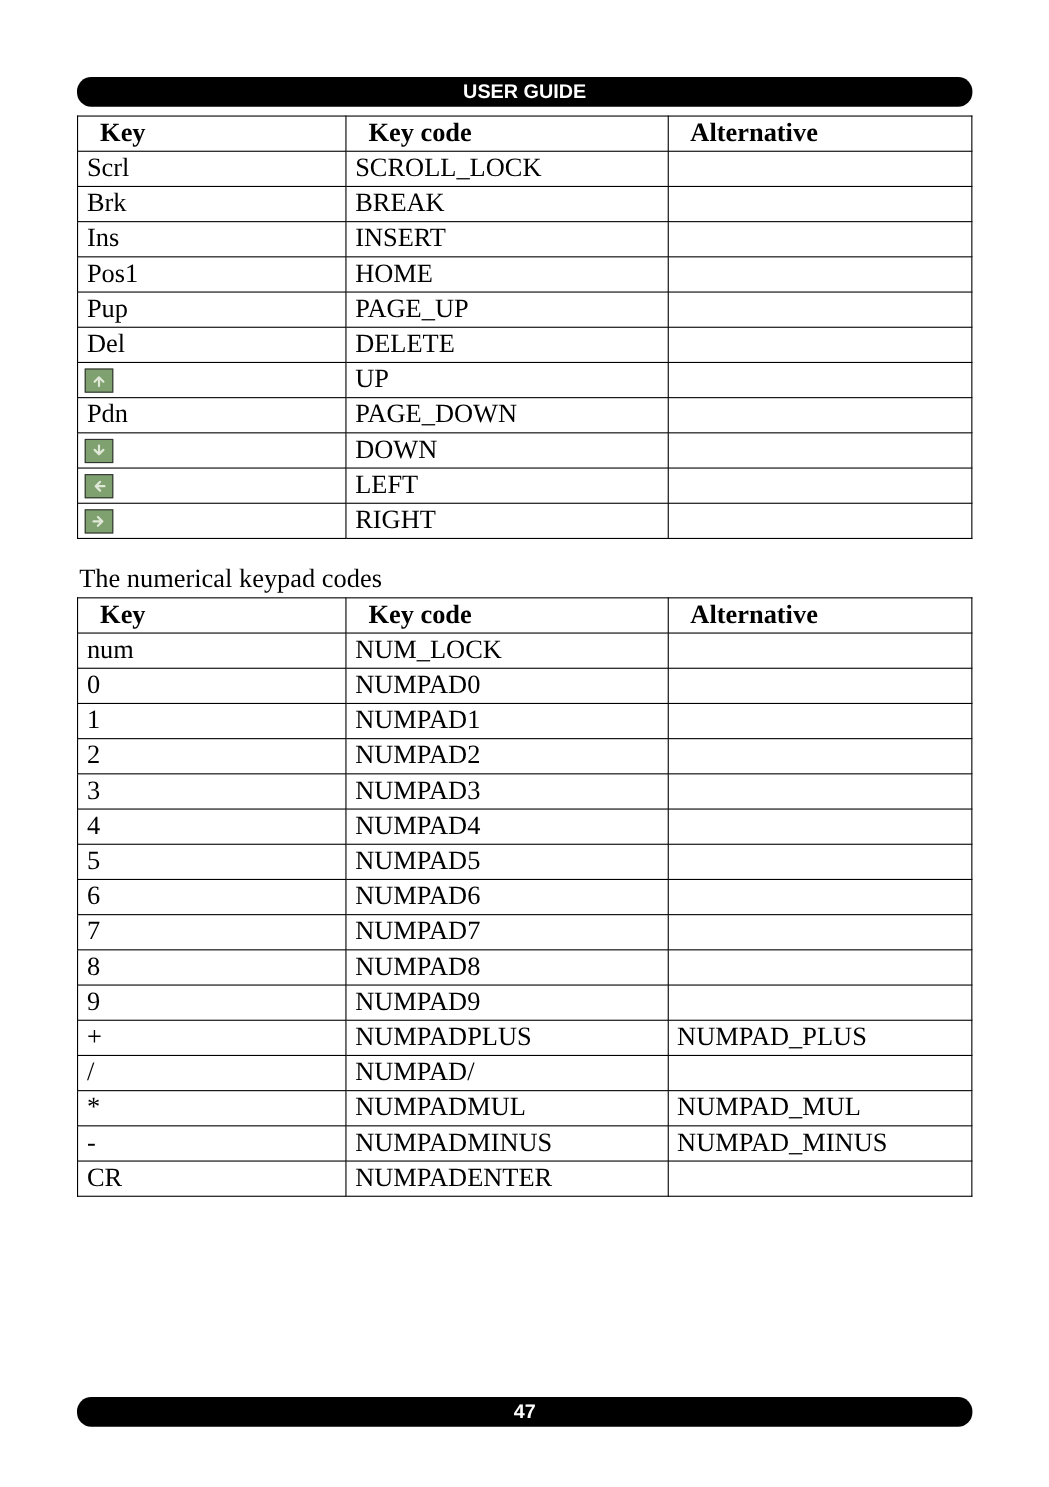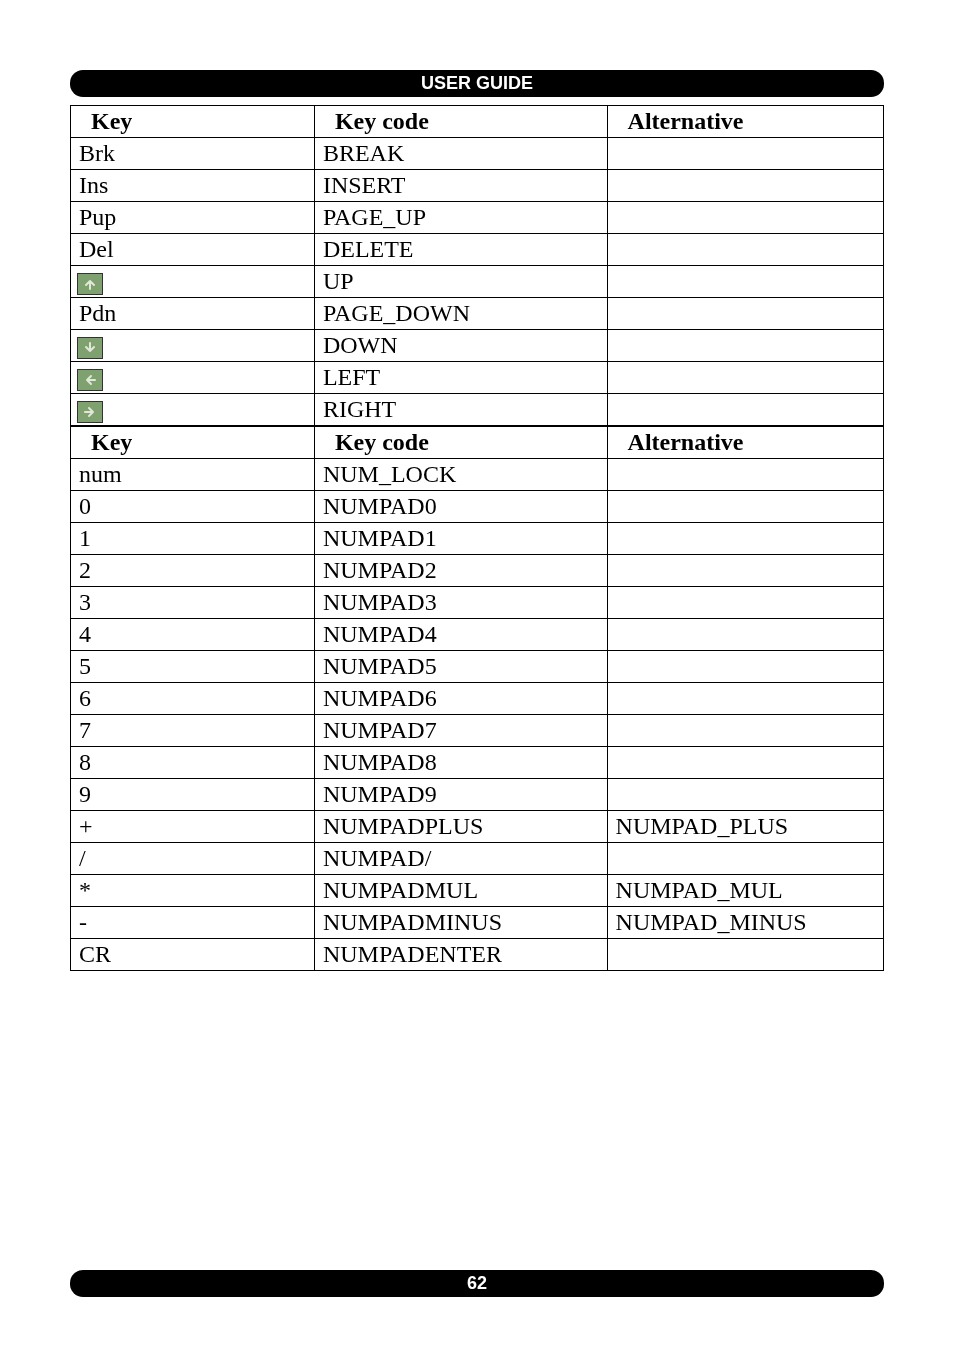--- a/index.html
+++ b/index.html
@@ -87,30 +87,40 @@
       </colgroup>
     <thead>
       <tr>
         <th>Key</th>
         <th>Key code</th>
         <th>Alternative</th>
       </tr>
     </thead>
     <tbody id="t1-body">
         <tr>
+          <td><span>Scrl</span></td>
+          <td><span>SCROLL_LOCK</span></td>
+          <td><span></span></td>
+        </tr>
+        <tr>
           <td><span>Brk</span></td>
           <td><span>BREAK</span></td>
           <td><span></span></td>
         </tr>
         <tr>
           <td><span>Ins</span></td>
           <td><span>INSERT</span></td>
           <td><span></span></td>
         </tr>
         <tr>
+          <td><span>Pos1</span></td>
+          <td><span>HOME</span></td>
+          <td><span></span></td>
+        </tr>
+        <tr>
           <td><span>Pup</span></td>
           <td><span>PAGE_UP</span></td>
           <td><span></span></td>
         </tr>
         <tr>
           <td><span>Del</span></td>
           <td><span>DELETE</span></td>
           <td><span></span></td>
         </tr>
         <tr>
@@ -150,20 +160,21 @@
                 <svg viewBox="0 0 14 14">
                   <path d="M2 7 L10 7 M10 7 L6 3 M10 7 L6 11" stroke="#e0e8d8" stroke-width="2" fill="none" stroke-linecap="round"></path>
                 </svg>
               </span></span></td>
           <td><span>RIGHT</span></td>
           <td><span></span></td>
         </tr>
       </tbody>
   </table>
 
+  <div class="section-title">The numerical keypad codes</div>
 
   <table class="keytable">
     <colgroup>
         <col class="c1">
         <col class="c2">
         <col class="c3">
       </colgroup>
     <thead>
       <tr>
         <th>Key</th>
@@ -250,17 +261,17 @@
         <tr>
           <td><span>CR</span></td>
           <td><span>NUMPADENTER</span></td>
           <td><span></span></td>
         </tr>
       </tbody>
   </table>
 
   <div class="footer-wrap">
     <div class="footer-bar">
-      <span>62</span>
+      <span>47</span>
     </div>
   </div>
 
 </div>
 
 </body></html>

